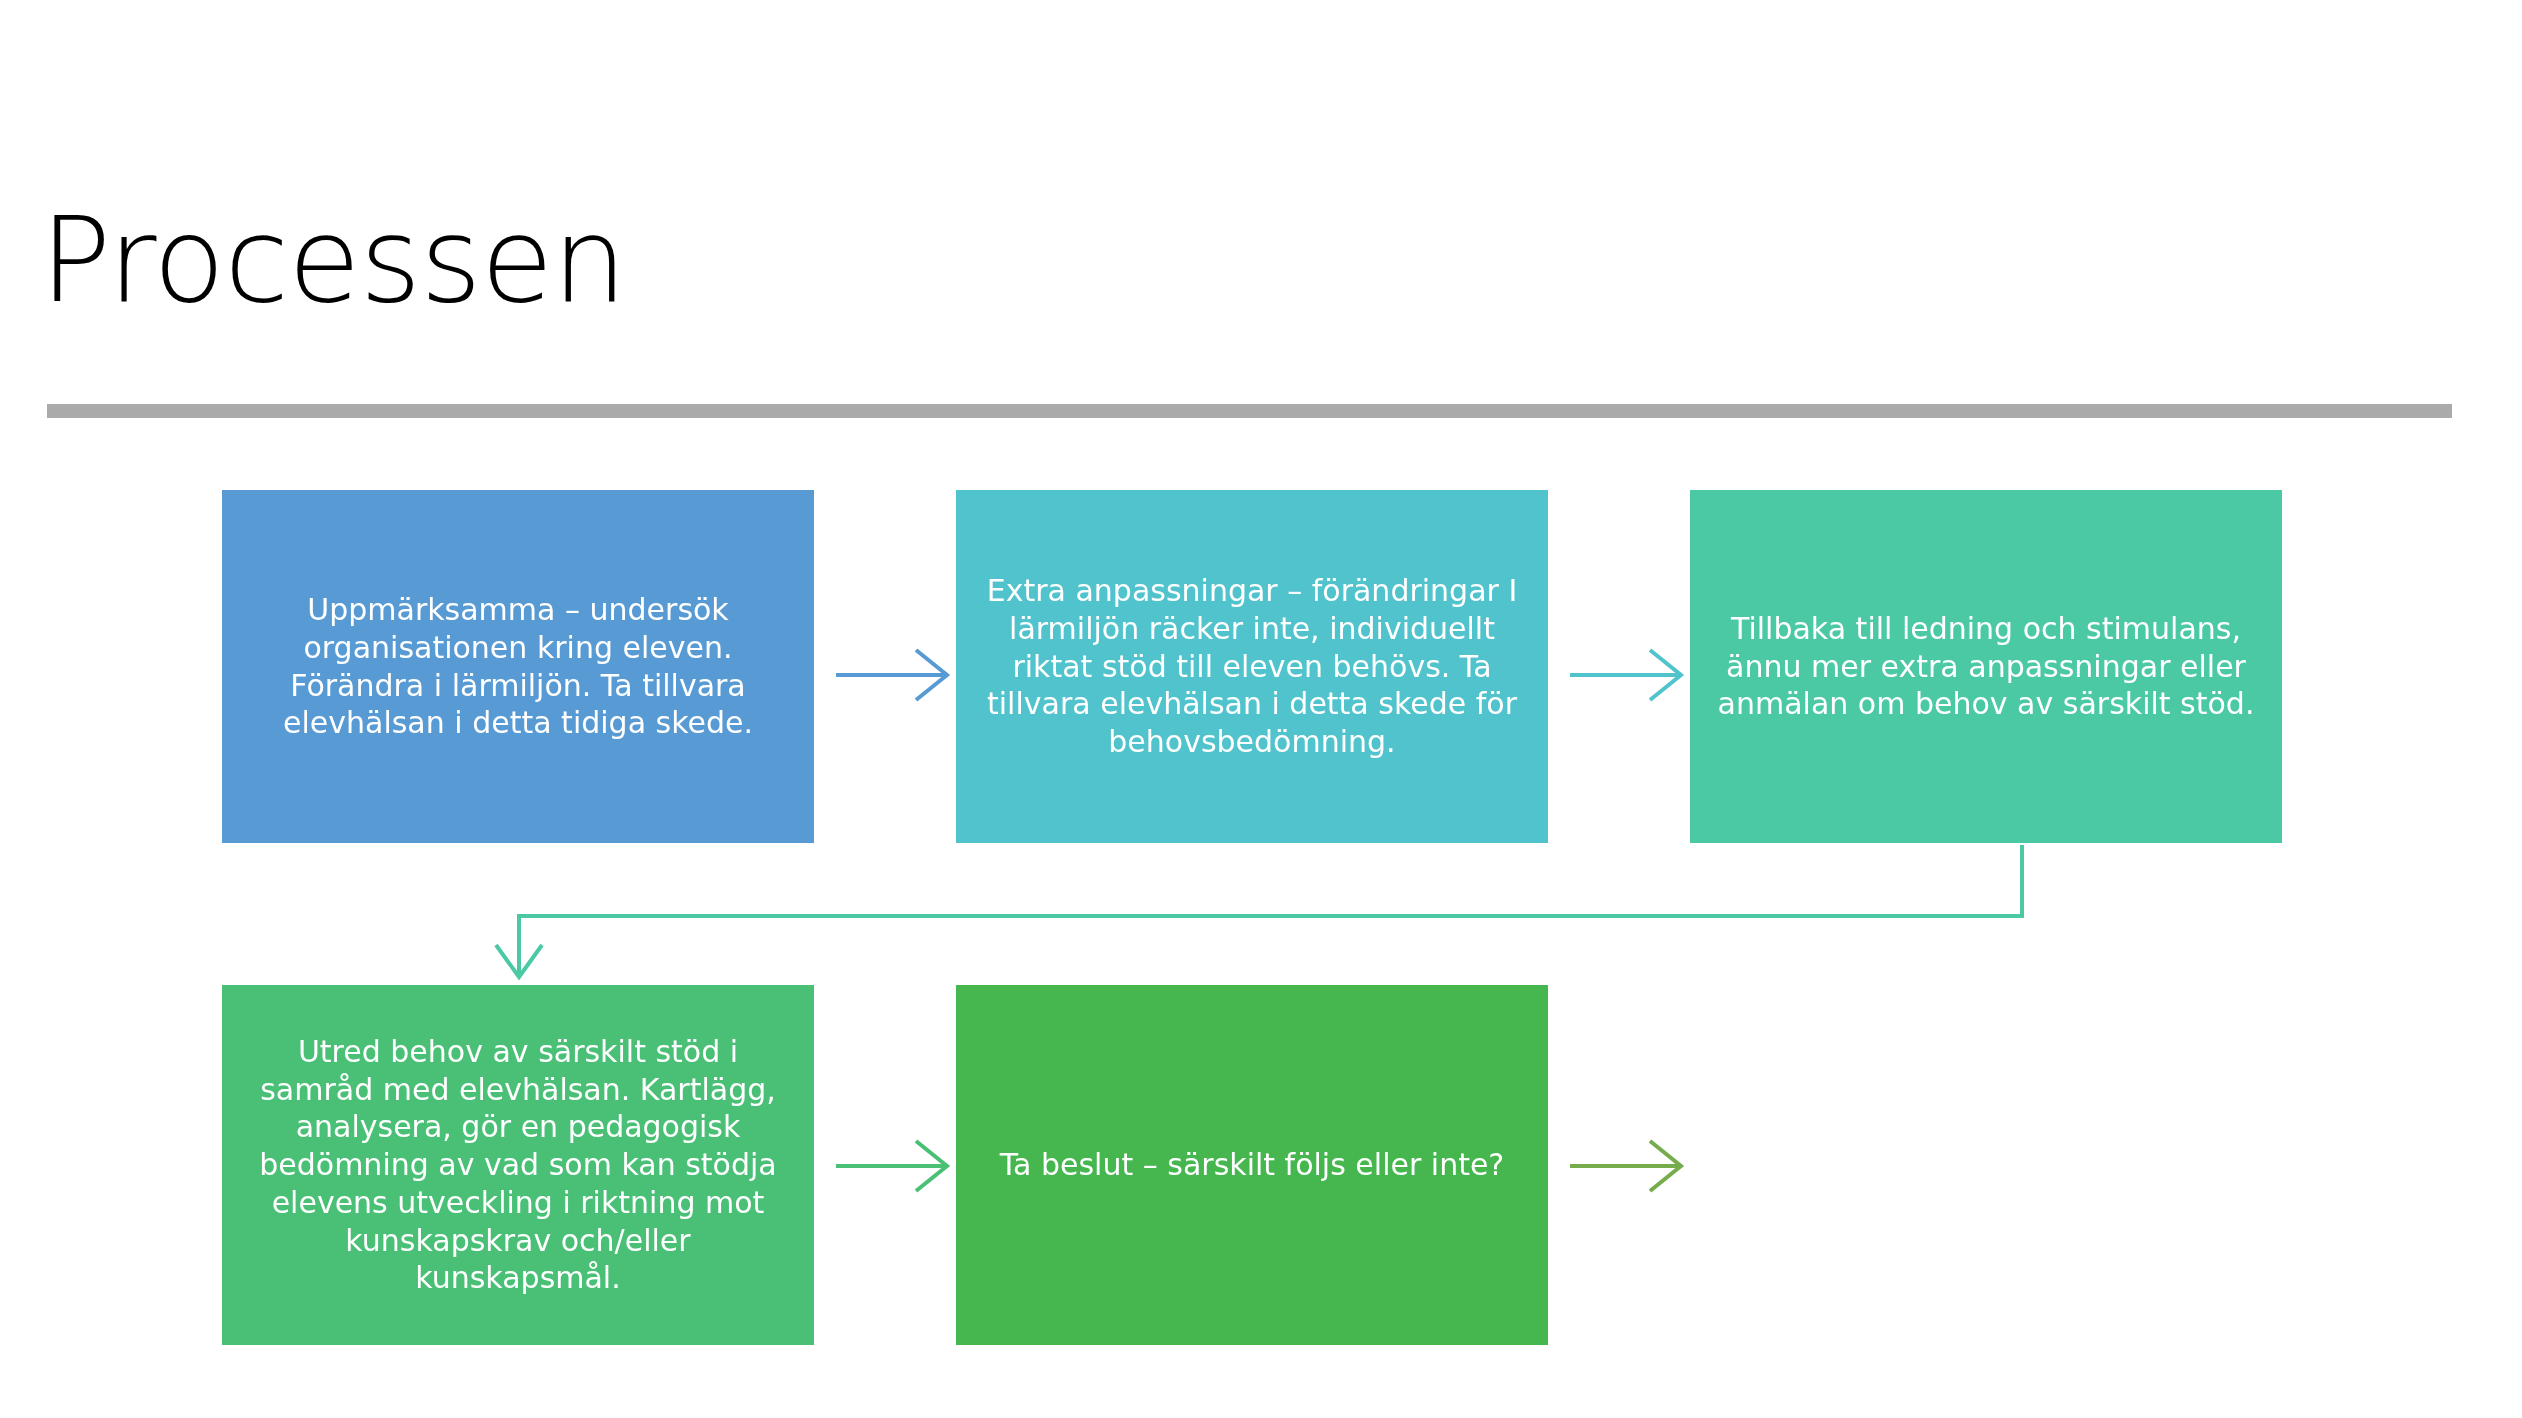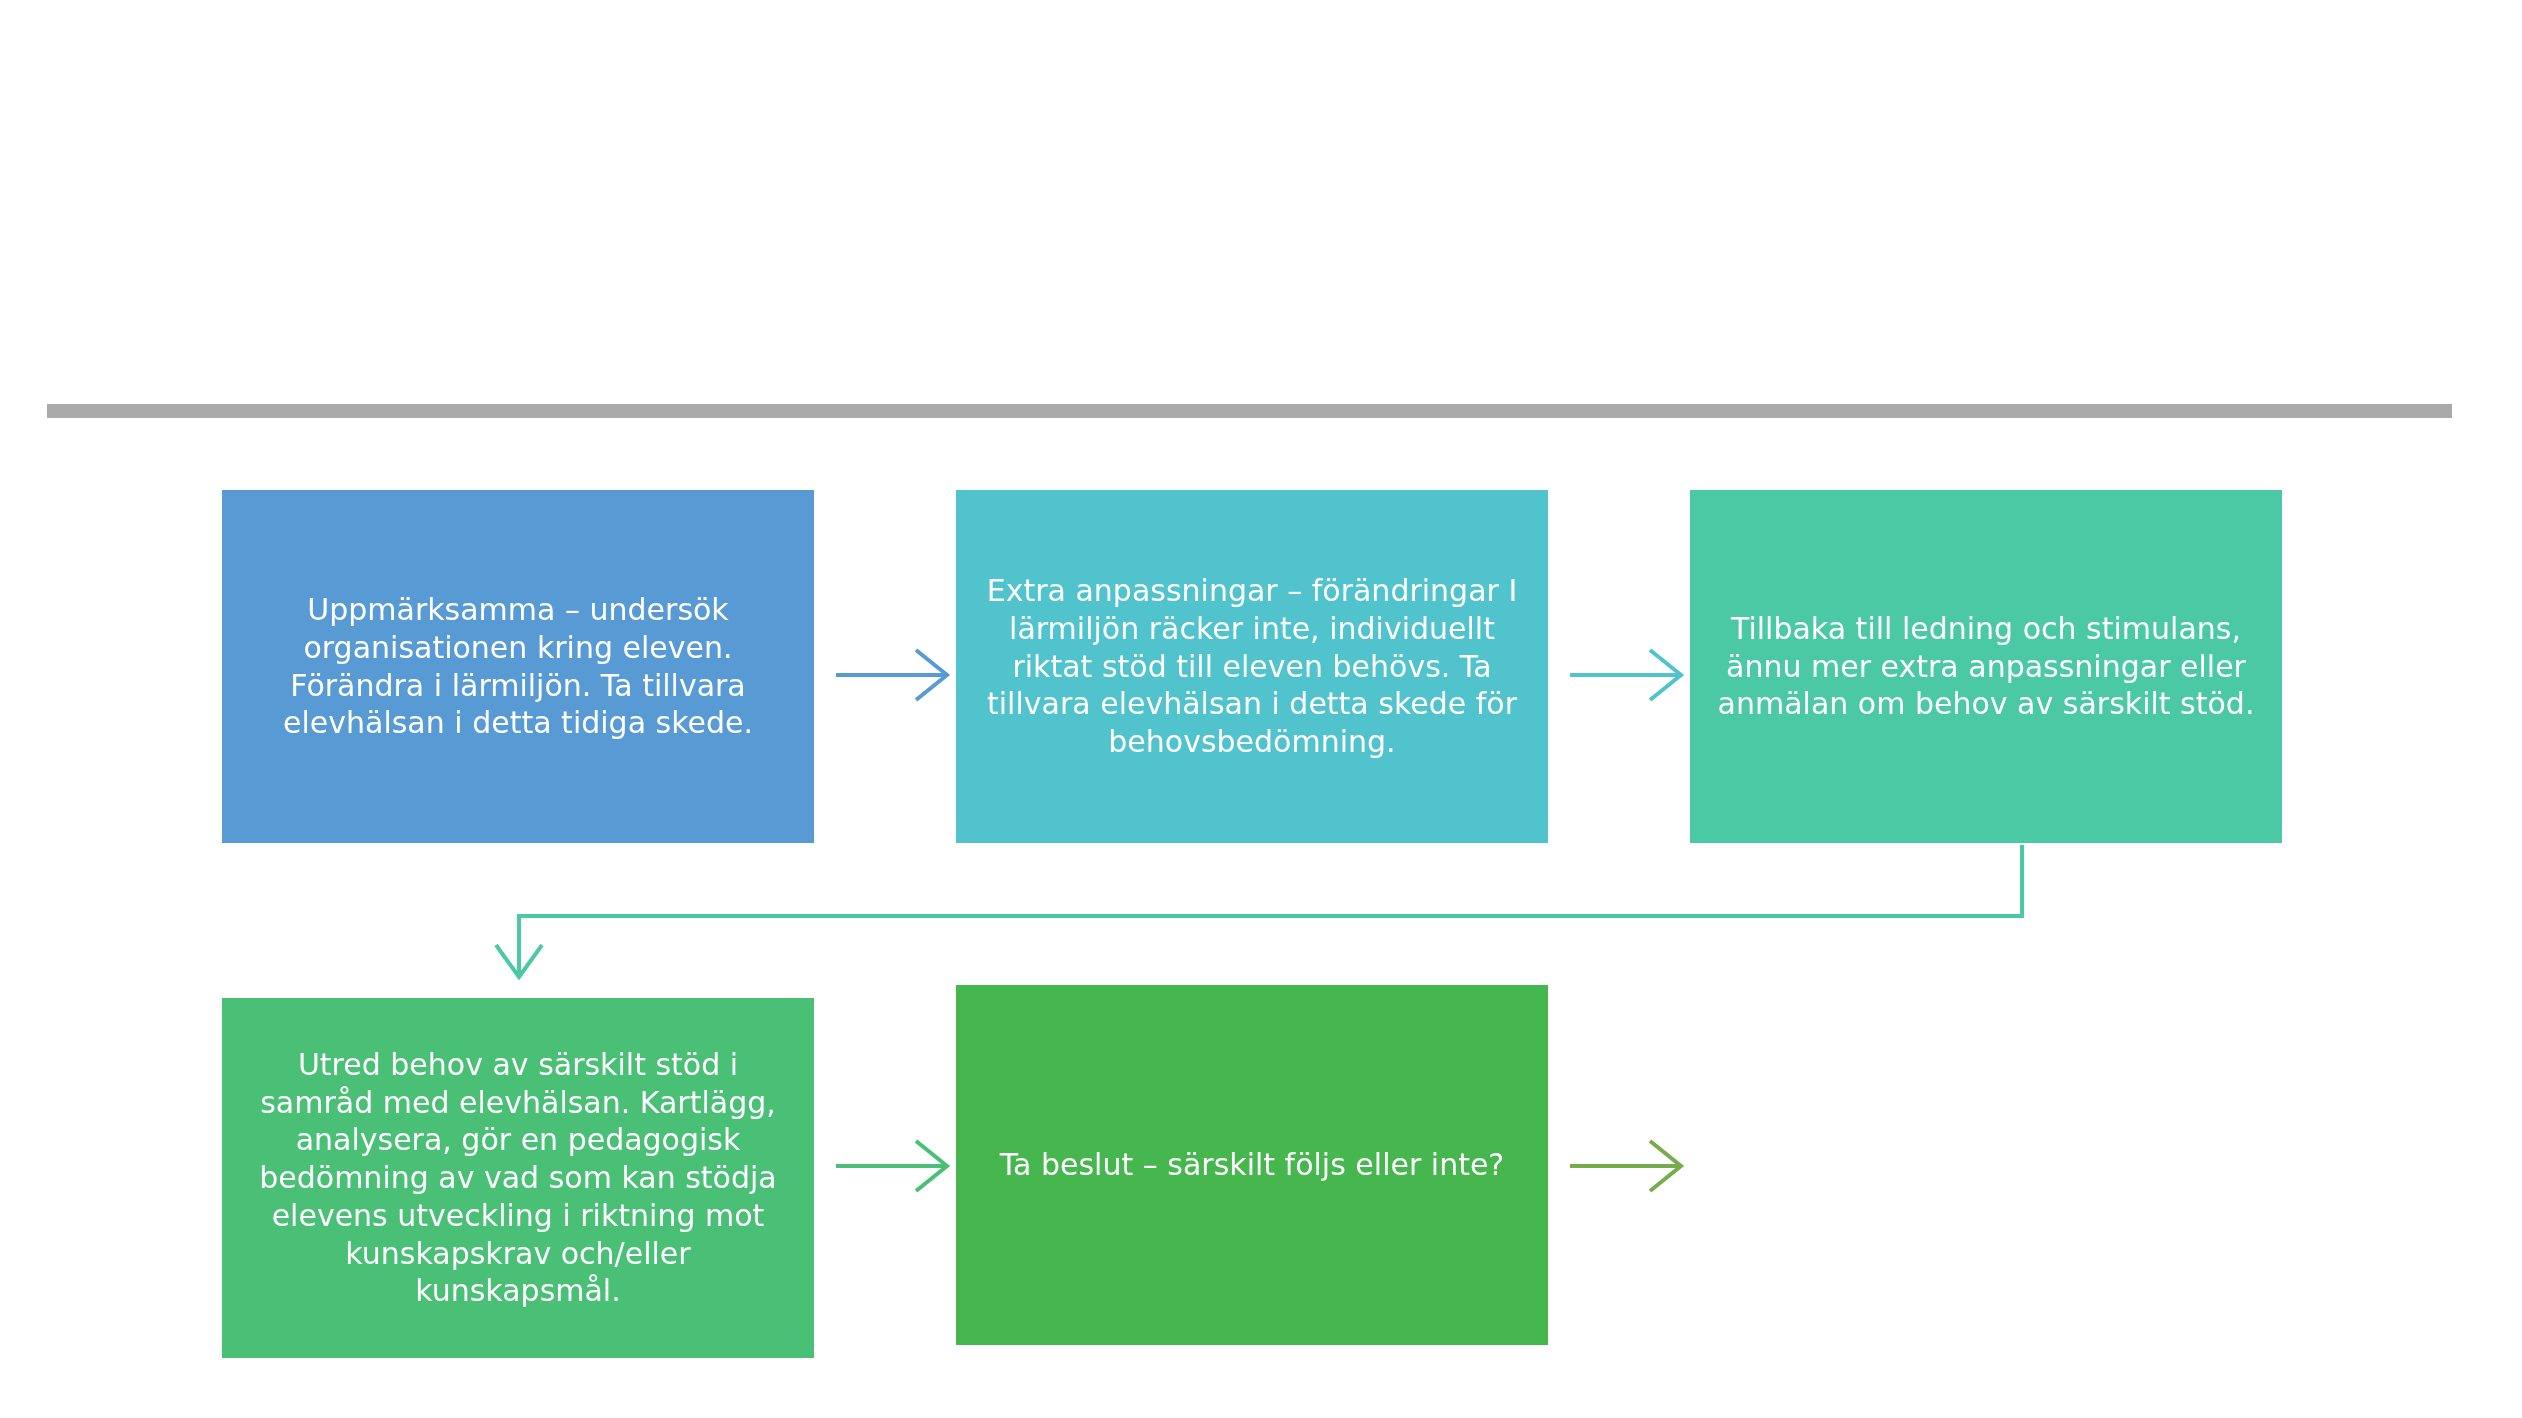--- a/index.html
+++ b/index.html
@@ -85,20 +85,21 @@
     stroke-width: 4;
     stroke-linecap: butt;
     stroke-linejoin: miter;
   }
 </style>
 </head>
 <body>
 
 <div id="slide">
 
+  <h1 id="slide-title">Processen</h1>
 
   <div id="divider-bar" style="background-color: rgb(170, 170, 170);"></div>
 
   <svg id="connectors" viewBox="0 0 2522 1418" xmlns="http://www.w3.org/2000/svg">
 
     <g>
       <line x1="836" y1="675" x2="946" y2="675" stroke="#589bd4" stroke-width="4"></line>
       <polyline points="916,650 947,675 916,700" stroke="#589bd4" stroke-width="4" fill="none"></polyline>
     </g>
 
@@ -128,21 +129,21 @@
   </div>
 
   <div id="box-2" class="process-box" style="background-color: rgb(81, 195, 205);">
     <span class="box-text">Extra anpassningar – förändringar I lärmiljön räcker inte, individuellt riktat stöd till eleven behövs. Ta tillvara elevhälsan i detta skede för behovsbedömning.</span>
   </div>
 
   <div id="box-3" class="process-box" style="background-color: rgb(75, 201, 165);">
     <span class="box-text">Tillbaka till ledning och stimulans, ännu mer extra anpassningar eller anmälan om behov av särskilt stöd.</span>
   </div>
 
-  <div id="box-4" class="process-box" style="background-color: rgb(73, 192, 118); margin-top: 13px;">
+  <div id="box-4" class="process-box" style="background-color: rgb(73, 192, 118);">
     <span class="box-text">Utred behov av särskilt stöd i samråd med elevhälsan. Kartlägg, analysera, gör en pedagogisk bedömning av vad som kan stödja elevens utveckling i riktning mot kunskapskrav och/eller kunskapsmål.</span>
   </div>
 
   <div id="box-5" class="process-box" style="background-color: rgb(69, 183, 78);">
     <span class="box-text">Ta beslut – särskilt följs eller inte?</span>
   </div>
 
 
 </div>
 

